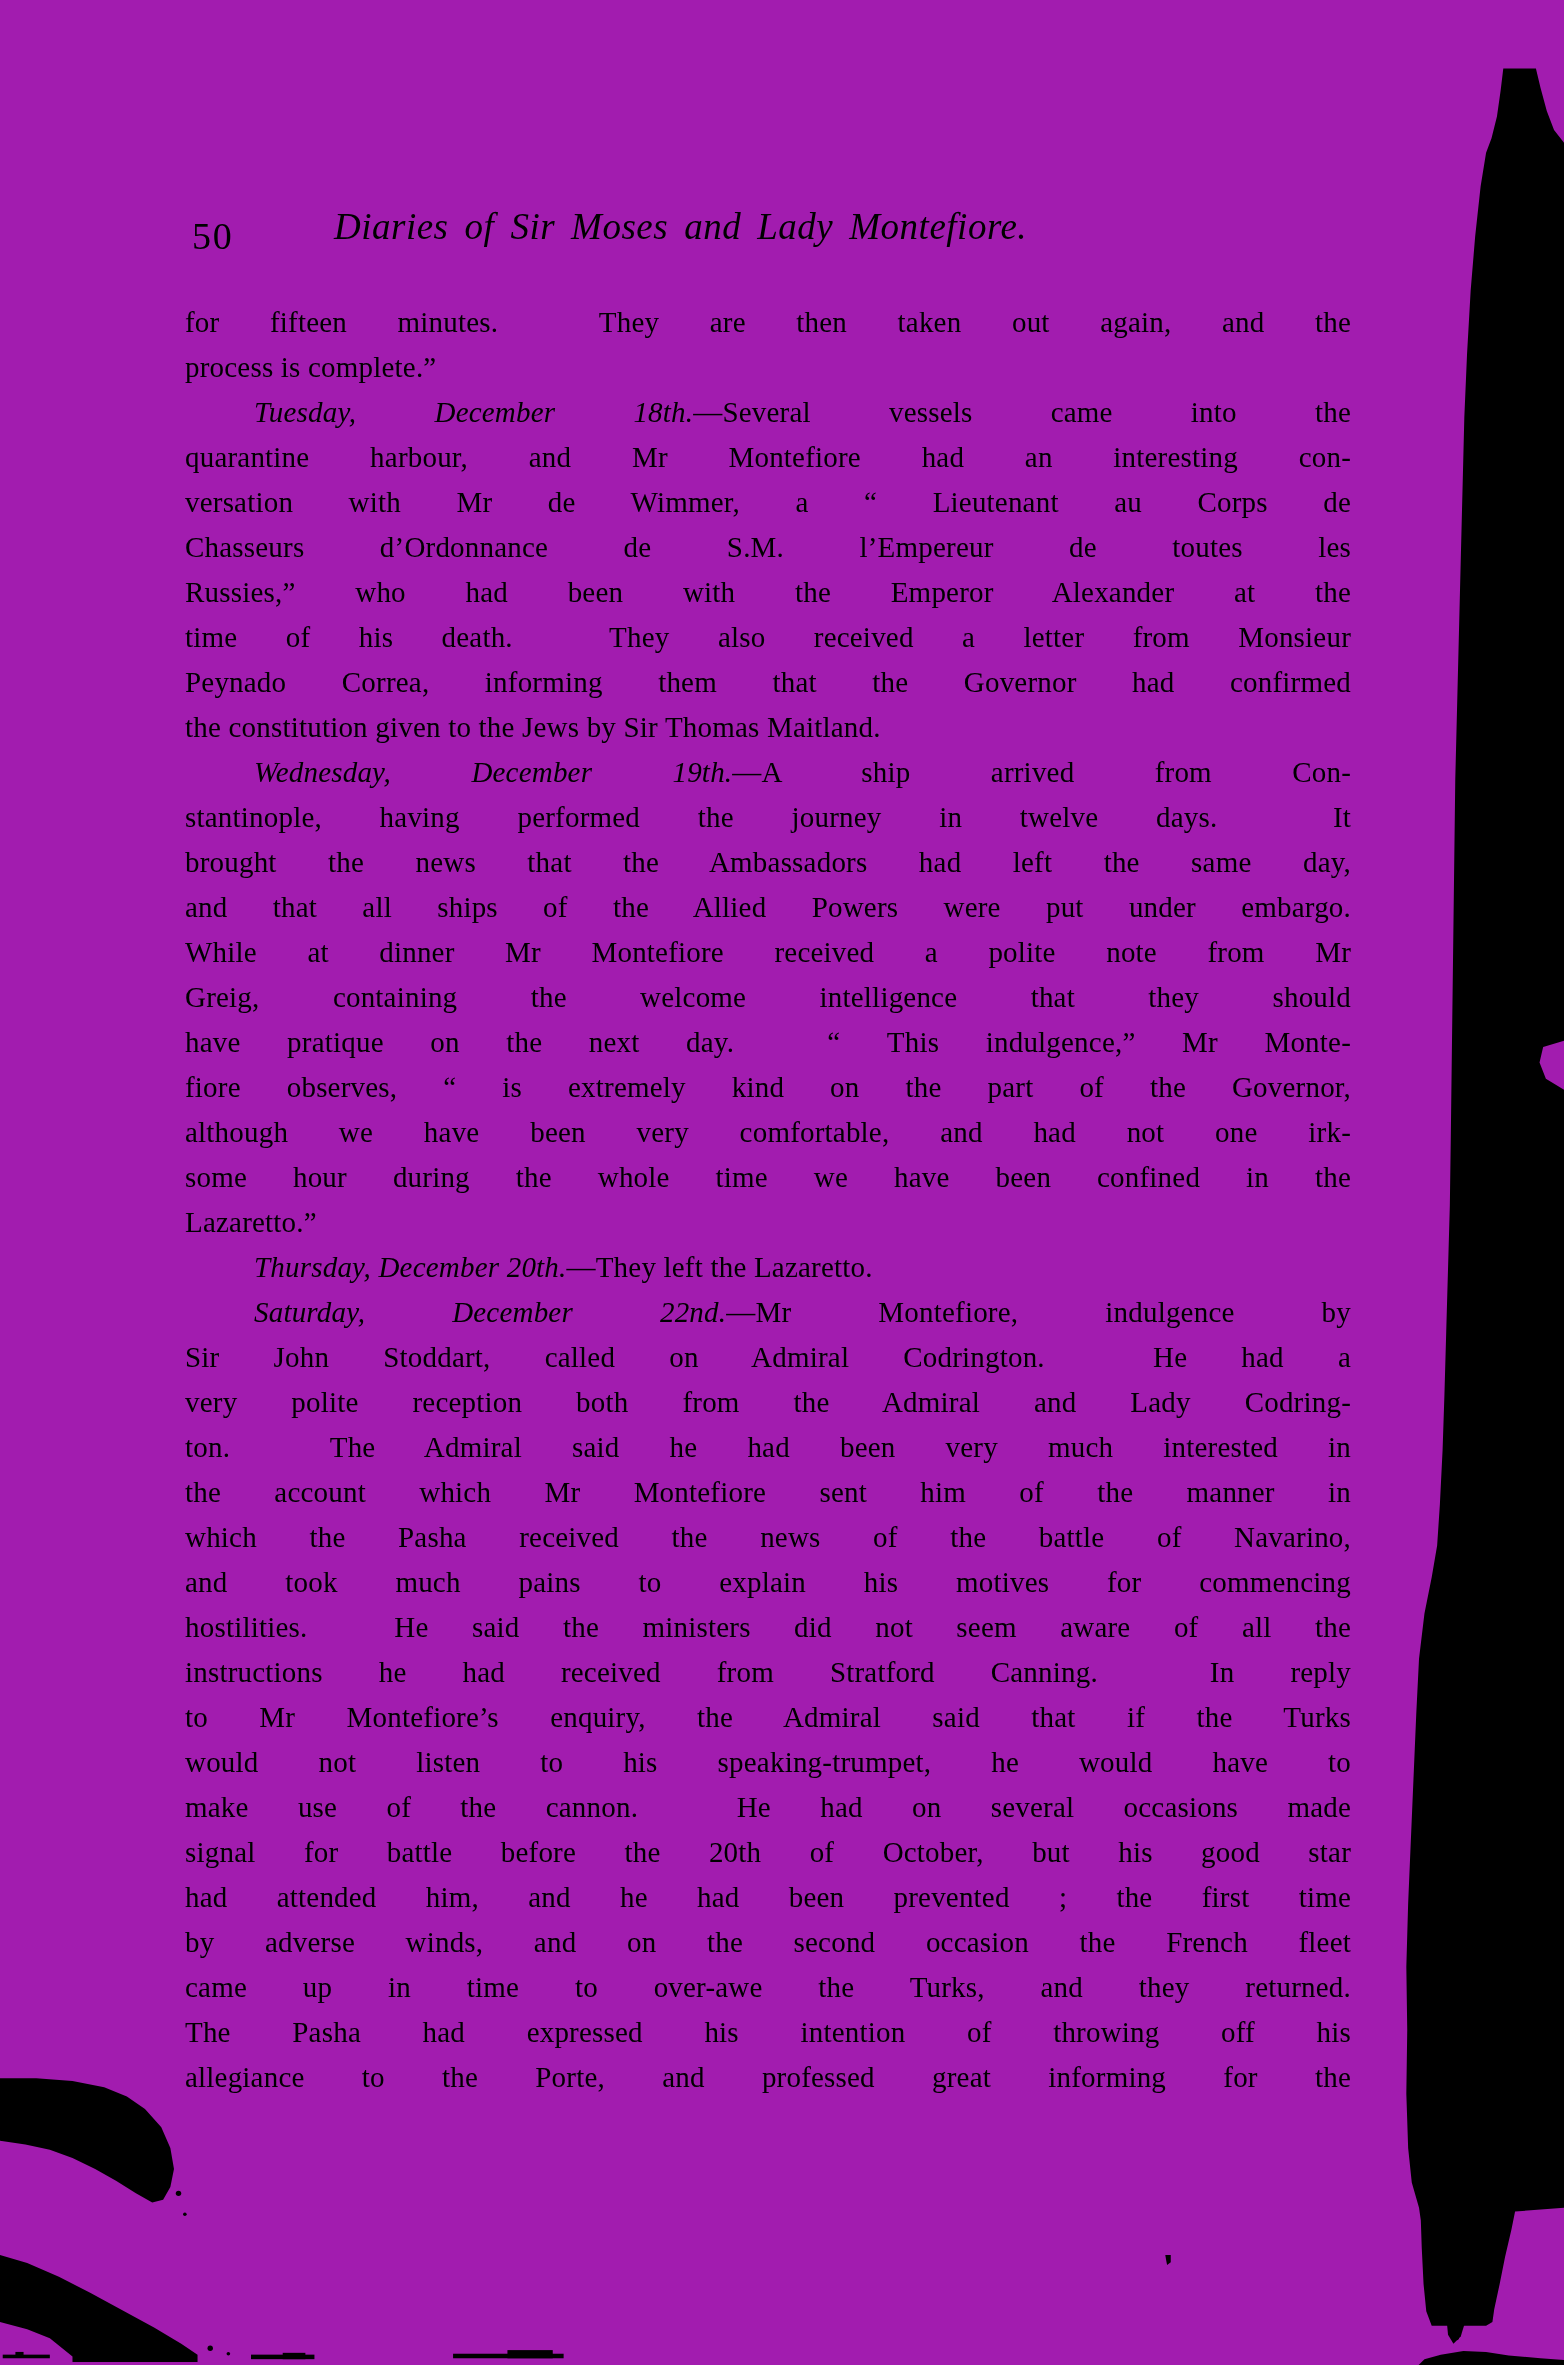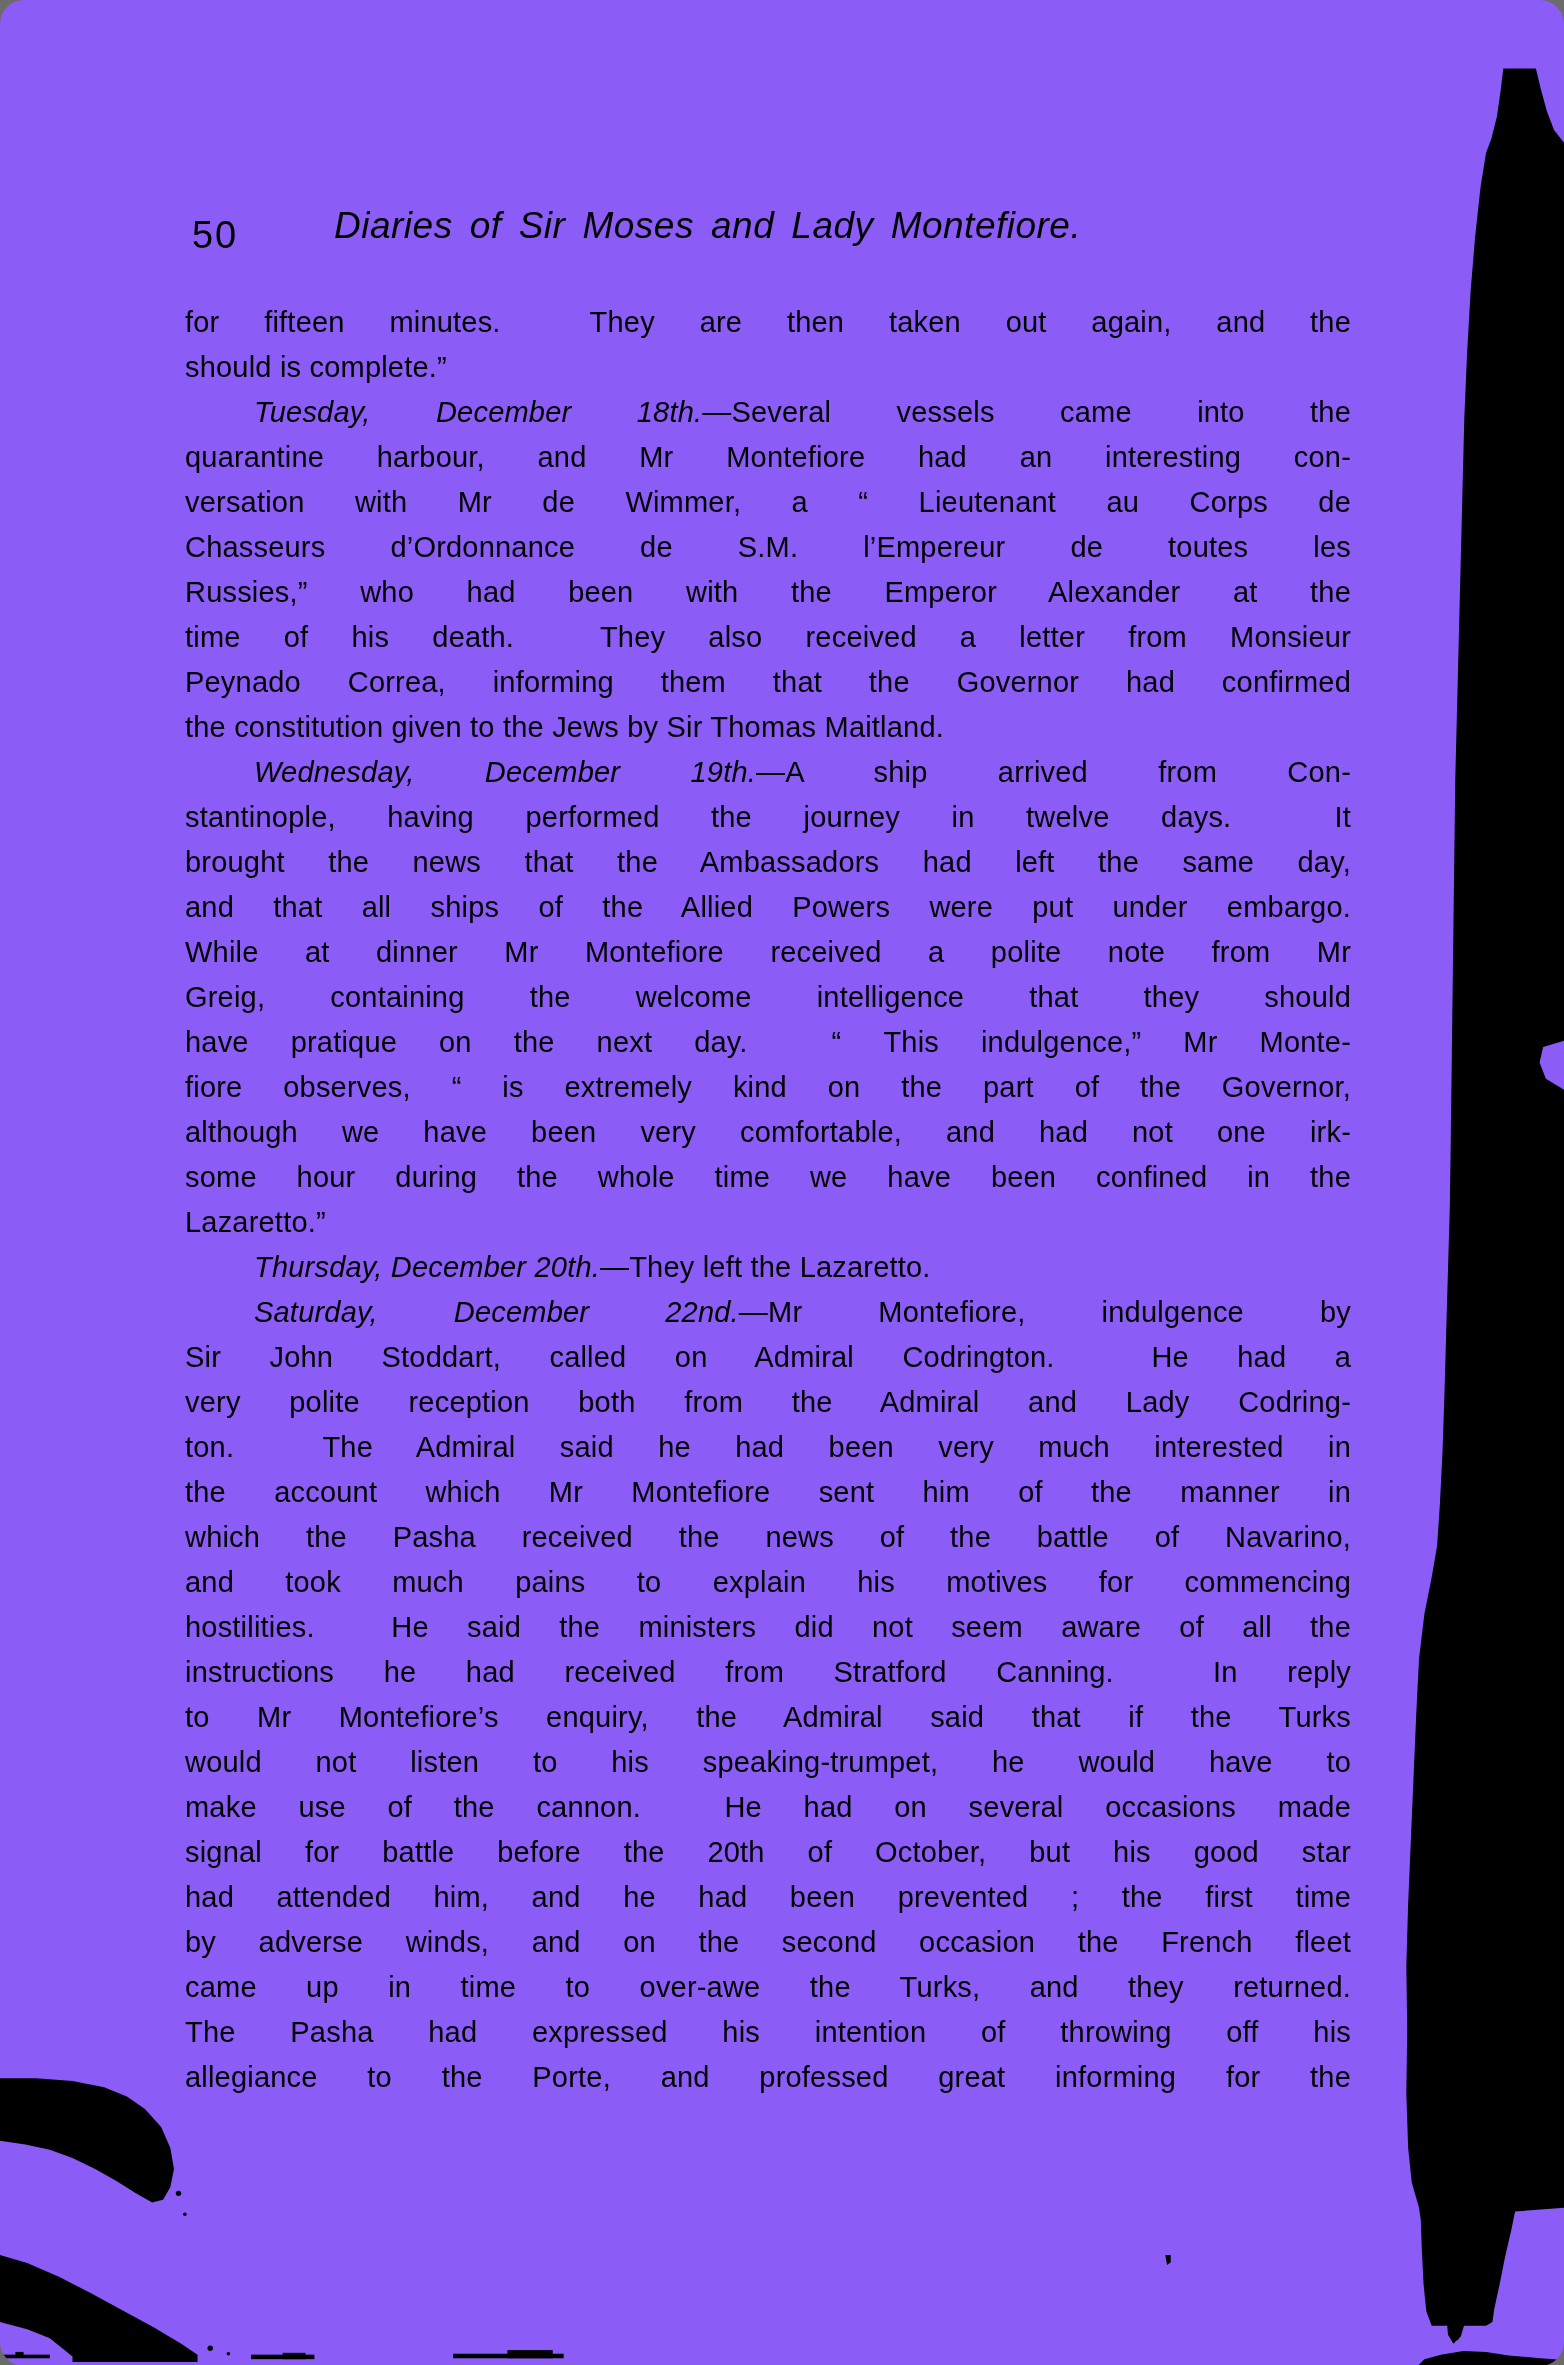--- a/index.html
+++ b/index.html
@@ -1,23 +1,22 @@
 <!DOCTYPE html>
 <html style="font-size:14.5px"><head>
 <meta charset="utf-8">
 <style>
   html,body { margin:0; padding:0; background:#6b6b6b; }
   #page {
     position:relative;
     width:1564px; height:2366px;
-    background:#8b5cf6;
+    background:#a21caf;
     overflow:hidden;
-    font-family:Liberation Sans, sans-serif;
+    font-family:Liberation Serif, serif;
     color:#000000;
-    border-radius:24px;
   }
   
   #page-number {
     position:absolute; left:192px; top:214px;
     font-size:38px; letter-spacing:1.8px;
   }
   #page-title {
     position:absolute; left:334px; top:205px;
     font-size:37px; font-style:italic; word-spacing:6.3px; letter-spacing:0.5px;
     white-space:nowrap;
@@ -44,21 +43,21 @@
 </head>
 <body>
 
 <div id="page">
 
   <div id="page-number">50</div>
   <div id="page-title">Diaries of Sir Moses and Lady Montefiore.</div>
 
   <div id="body-text">
       <div class="line just"><span>for fifteen minutes.&nbsp; They are then taken out again, and the</span></div>
-      <div class="line"><span>should is complete.”</span></div>
+      <div class="line"><span>process is complete.”</span></div>
       <div class="line just ind"><span class="it">Tuesday, December 18th.</span><span>—Several vessels came into the</span></div>
       <div class="line just"><span>quarantine harbour, and Mr Montefiore had an interesting con-</span></div>
       <div class="line just"><span>versation with Mr de Wimmer, a “&nbsp;Lieutenant au Corps de</span></div>
       <div class="line just"><span>Chasseurs d’Ordonnance de S.M. l’Empereur de toutes les</span></div>
       <div class="line just"><span>Russies,” who had been with the Emperor Alexander at the</span></div>
       <div class="line just"><span>time of his death.&nbsp; They also received a letter from Monsieur</span></div>
       <div class="line just"><span>Peynado Correa, informing them that the Governor had confirmed</span></div>
       <div class="line"><span>the constitution given to the Jews by Sir Thomas Maitland.</span></div>
       <div class="line just ind"><span class="it">Wednesday, December 19th.</span><span>—A ship arrived from Con-</span></div>
       <div class="line just"><span>stantinople, having performed the journey in twelve days.&nbsp; It</span></div>

